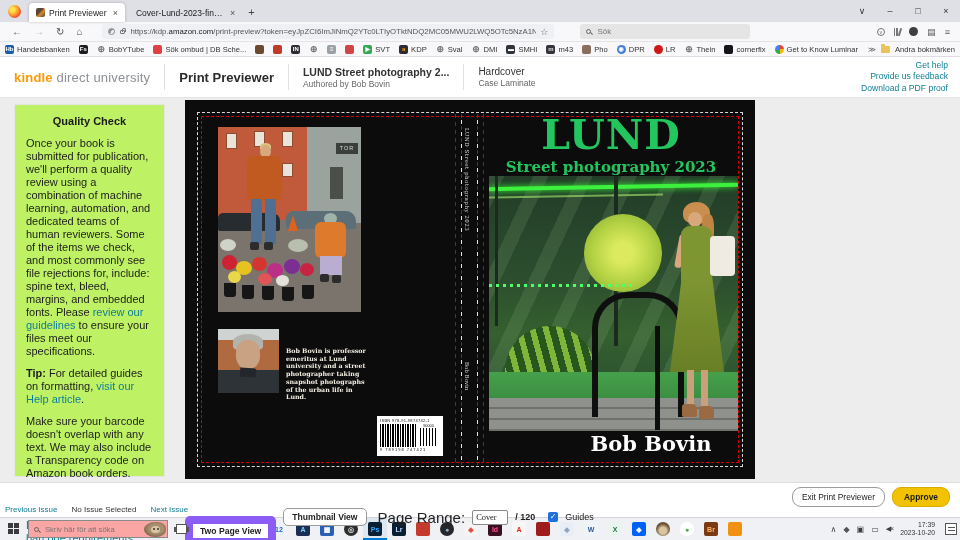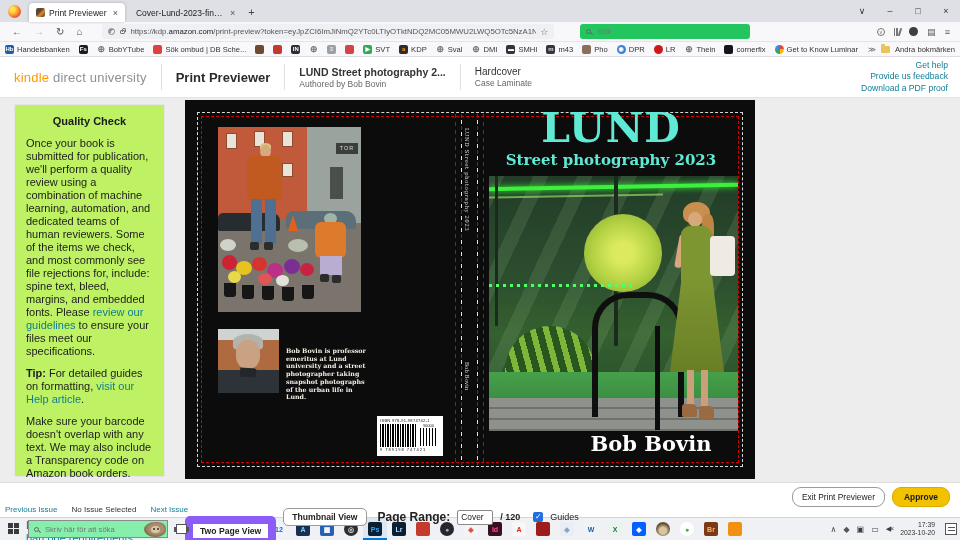--- a/index.html
+++ b/index.html
@@ -21,21 +21,21 @@
   .navbar{height:20px;background:#f8f8fa;display:flex;align-items:center;border-bottom:1px solid #e3e3e8;padding:0 6px;}
   .nav-ic{font-size:10px;color:#4a4a4f;margin:0 6px;}
   .nav-ic.dim{color:#b0b0b6;}
   .urlbar{margin-left:14px;width:452px;height:15px;background:#eff0f4;border-radius:3px;display:flex;align-items:center;padding:0 6px;font-size:7.8px;color:#555;}
   .shield{width:7px;height:7px;border-radius:50%;border:1px solid #888;background:linear-gradient(135deg,#999 50%,transparent 50%);margin-right:4px;flex:none;}
   .lock{width:5px;height:4px;border:1px solid #777;border-radius:1px;position:relative;margin:1px 5px 0 1px;flex:none;}
   .lock:before{content:"";position:absolute;top:-3px;left:0.5px;width:2.5px;height:3px;border:1px solid #777;border-bottom:none;border-radius:2px 2px 0 0;}
   .url-text{white-space:nowrap;overflow:hidden;flex:1;}
   .url-text .dom{color:#1b1b1e;}
   .url-star{color:#666;font-size:9px;margin-left:4px;}
-  .searchbox{margin-left:26px;width:170px;height:15px;background:#22c55e;border-radius:3px;display:flex;align-items:center;padding:0 6px;font-size:8px;color:#666;gap:4px;}
+  .searchbox{margin-left:26px;width:170px;height:15px;background:#e5e5e5;border-radius:3px;display:flex;align-items:center;padding:0 6px;font-size:8px;color:#666;gap:4px;}
   .mag{width:5px;height:5px;border:1px solid #666;border-radius:50%;position:relative;flex:none;}
   .mag:after{content:"";position:absolute;width:3px;height:1px;background:#666;transform:rotate(45deg);right:-3px;bottom:-1px;}
   .searchbox input{border:none;background:transparent;font-size:8px;color:#444;width:120px;outline:none;font-family:"Liberation Sans",sans-serif;}
   .nav-right{margin-left:auto;display:flex;align-items:center;gap:9px;padding-right:4px;}
   .pocket{width:8px;height:8px;border-radius:50%;border:1px solid #777;color:#777;font-size:5px;text-align:center;line-height:7px;}
   .libbars{display:flex;gap:1px;align-items:flex-end;}
   .libbars i{display:block;width:1.5px;height:8px;background:#777;}
   .libbars i:last-child{transform:rotate(18deg);}
   .account{width:9px;height:9px;border-radius:50%;background:#3d3d42;}
   .nav-glyph{font-size:9px;color:#555;}
@@ -47,21 +47,21 @@
   .bm-ico.rnd{border-radius:50%;}
   .bm-ico.globe{color:#777;font-size:9px;background:none;}
   .bm-ico.chrome{border-radius:50%;background:conic-gradient(#ea4335 0 25%,#fbbc05 25% 50%,#34a853 50% 75%,#4285f4 75% 100%);}
   .bm-right{display:flex;align-items:center;gap:5px;padding-left:8px;flex:none;}
   .folder{width:9px;height:7px;background:#e8c45a;border-radius:1px;position:relative;}
   .folder:before{content:"";position:absolute;top:-2px;left:0;width:4px;height:2px;background:#e8c45a;border-radius:1px 1px 0 0;}
 
   
   .kdp{height:41px;background:#fff;display:flex;align-items:center;border-bottom:1px solid #e4e4e4;}
   .kdp-logo{margin-left:14px;font-size:13px;letter-spacing:.2px;}
-  .kdp-logo .k1{color:#f90;font-weight:normal;}
+  .kdp-logo .k1{color:#f90;font-weight:bold;}
   .kdp-logo .k2{color:#8d9096;}
   .ksep{width:1px;height:26px;background:#e0e0e0;margin:0 14px;}
   .kdp-title{font-size:13px;font-weight:bold;color:#2b2b2b;}
   .kbook .bt{font-size:10.5px;font-weight:bold;color:#333;}
   .kbook .ba{font-size:8.5px;color:#666;margin-top:1px;}
   .kfmt .bt{font-size:10px;color:#333;}
   .kfmt .ba{font-size:8.5px;color:#666;margin-top:1px;}
   .kdp-links{margin-left:auto;margin-right:12px;text-align:right;font-size:8.6px;line-height:11.5px;color:#0f7e96;}
   .kdp-links div{cursor:pointer;}
 
@@ -74,21 +74,21 @@
 
   
   .canvas{position:absolute;left:185px;top:2px;width:570px;height:379px;background:#0d0c0d;}
   .gwhite{position:absolute;inset:12px;border:1px dashed rgba(240,240,240,.9);}
   .gred{position:absolute;inset:16px;border:1px dashed #d40000;}
   .vguide{position:absolute;top:14px;bottom:14px;width:1px;}
   .vg-mix{background:repeating-linear-gradient(180deg,#d40000 0 4px,rgba(0,0,0,0) 4px 6px,#e8e8e8 6px 10px,rgba(0,0,0,0) 10px 12px);}
   .vg-red{background:repeating-linear-gradient(180deg,#d40000 0 4px,rgba(0,0,0,0) 4px 8px);}
   .serif{font-family:"DejaVu Serif","Liberation Serif",serif;}
 
-  .front-titleblock{position:absolute;left:300px;top:5px;width:252px;text-align:center;color:#5eead4;}
+  .front-titleblock{position:absolute;left:300px;top:12px;width:252px;text-align:center;color:#22c55e;}
   .front-title{font-size:41px;font-weight:bold;line-height:46px;letter-spacing:1px;}
   .front-sub{font-size:15px;font-weight:bold;margin-top:0px;}
   .front-author{position:absolute;left:380px;top:331px;width:172px;text-align:center;color:#fff;font-size:21px;font-weight:bold;}
 
   .spine-t{position:absolute;left:279px;top:28px;height:170px;writing-mode:vertical-rl;font-size:5.5px;color:#ddd;letter-spacing:.5px;}
   .spine-a{position:absolute;left:279px;top:262px;height:60px;writing-mode:vertical-rl;font-size:5.5px;color:#ddd;}
 
   .photo{position:absolute;overflow:hidden;}
   
   .p-market{left:33px;top:27px;width:143px;height:185px;background:#7b746c;}
@@ -155,34 +155,34 @@
   .w-boot{position:absolute;width:15px;height:13px;background:#9a6b42;border-radius:3px 5px 2px 2px;}
 
   
   .controls{position:relative;height:35px;background:#fff;border-top:1px solid #ddd;}
   .issue-row{position:absolute;left:5px;bottom:3px;font-size:8px;display:flex;gap:14px;}
   .issue-link{color:#0f7e96;}
   .issue-status{color:#333;}
   .view-row{position:absolute;left:185px;top:5px;display:flex;align-items:center;gap:7px;}
   .btn-view{font-size:8.6px;font-weight:bold;color:#222;background:#fff;border:1px solid #9a9a9a;border-radius:5px;padding:3px 8px;}
   .btn-view.sel{border:8px solid #8b5cf6;padding:2px 7px;margin-top:28px;}
-  .pr-label{font-size:12px;font-weight:bold;color:#222;margin-left:4px;}
-  .pr-input{width:36px;height:15px;border:1px solid #8a8a8a;border-radius:2px;font-size:8.4px;padding:0 3px;color:#222;font-family:Liberation Sans, sans-serif;}
+  .pr-label{font-size:15px;font-weight:normal;color:#222;margin-left:4px;}
+  .pr-input{width:36px;height:15px;border:1px solid #8a8a8a;border-radius:2px;font-size:8.4px;padding:0 3px;color:#222;font-family:Liberation Serif, serif;}
   .pr-total{font-size:9px;font-weight:bold;color:#222;}
   .chk{width:10px;height:10px;background:#1f6fde;border-radius:2px;color:#fff;font-size:8px;line-height:10px;text-align:center;margin-left:6px;}
   .chk-label{font-size:9px;color:#222;}
   .right-btns{position:absolute;right:10px;top:4px;display:flex;gap:7px;align-items:center;}
   .btn-exit{font-size:8.4px;color:#222;background:#fff;border:1px solid #9a9a9a;border-radius:9px;padding:4px 9px;}
   .btn-approve{font-size:8.4px;font-weight:bold;color:#1a1a1a;background:#f2c200;border:1px solid #d8ab00;border-radius:9px;padding:4px 11px;}
 
   
   .taskbar{height:23px;background:#eff1f5;border-top:1px solid #d5d5d8;display:flex;align-items:center;padding-left:6px;}
   .win-start{width:12px;height:12px;display:grid;grid-template-columns:5px 5px;grid-template-rows:5px 5px;gap:1px;margin:0 8px 0 2px;}
   .win-start i{background:#3b3b3e;display:block;}
-  .tb-search{position:relative;width:140px;height:18px;background:#86efac;border:1px solid #8a8a8a;display:flex;align-items:center;padding:0 5px;gap:4px;}
+  .tb-search{position:relative;width:140px;height:18px;background:#fca5a5;border:1px solid #8a8a8a;display:flex;align-items:center;padding:0 5px;gap:4px;}
   .tb-search input{border:none;outline:none;font-size:7.6px;color:#555;width:86px;background:transparent;font-family:"Liberation Sans",sans-serif;}
   .sloth{position:absolute;right:1px;top:1px;width:22px;height:15px;background:radial-gradient(ellipse at 55% 45%,#a98f6d 0 40%,#7d664b 75%);border-radius:50% 40% 45% 50%;}
   .sloth:before{content:"";position:absolute;left:7px;top:4px;width:9px;height:7px;background:#d9c7a6;border-radius:50%;}
   .sloth:after{content:"";position:absolute;left:9px;top:6px;width:2px;height:2px;background:#3a2f22;border-radius:50%;box-shadow:4px 0 0 #3a2f22;}
   .taskview{width:11px;height:10px;border:1px solid #555;margin:0 8px;position:relative;background:#fff;}
   .taskview:before{content:"";position:absolute;left:-3px;top:2px;width:2px;height:5px;background:#555;}
   .taskview:after{content:"";position:absolute;right:-3px;top:2px;width:2px;height:5px;background:#555;}
   .tb-apps{display:flex;height:100%;}
   .tb-app{width:24px;height:100%;display:flex;align-items:center;justify-content:center;}
   .tb-app.active{box-shadow:inset 0 -2px 0 #0078d7;background:rgba(0,120,215,.08);}

